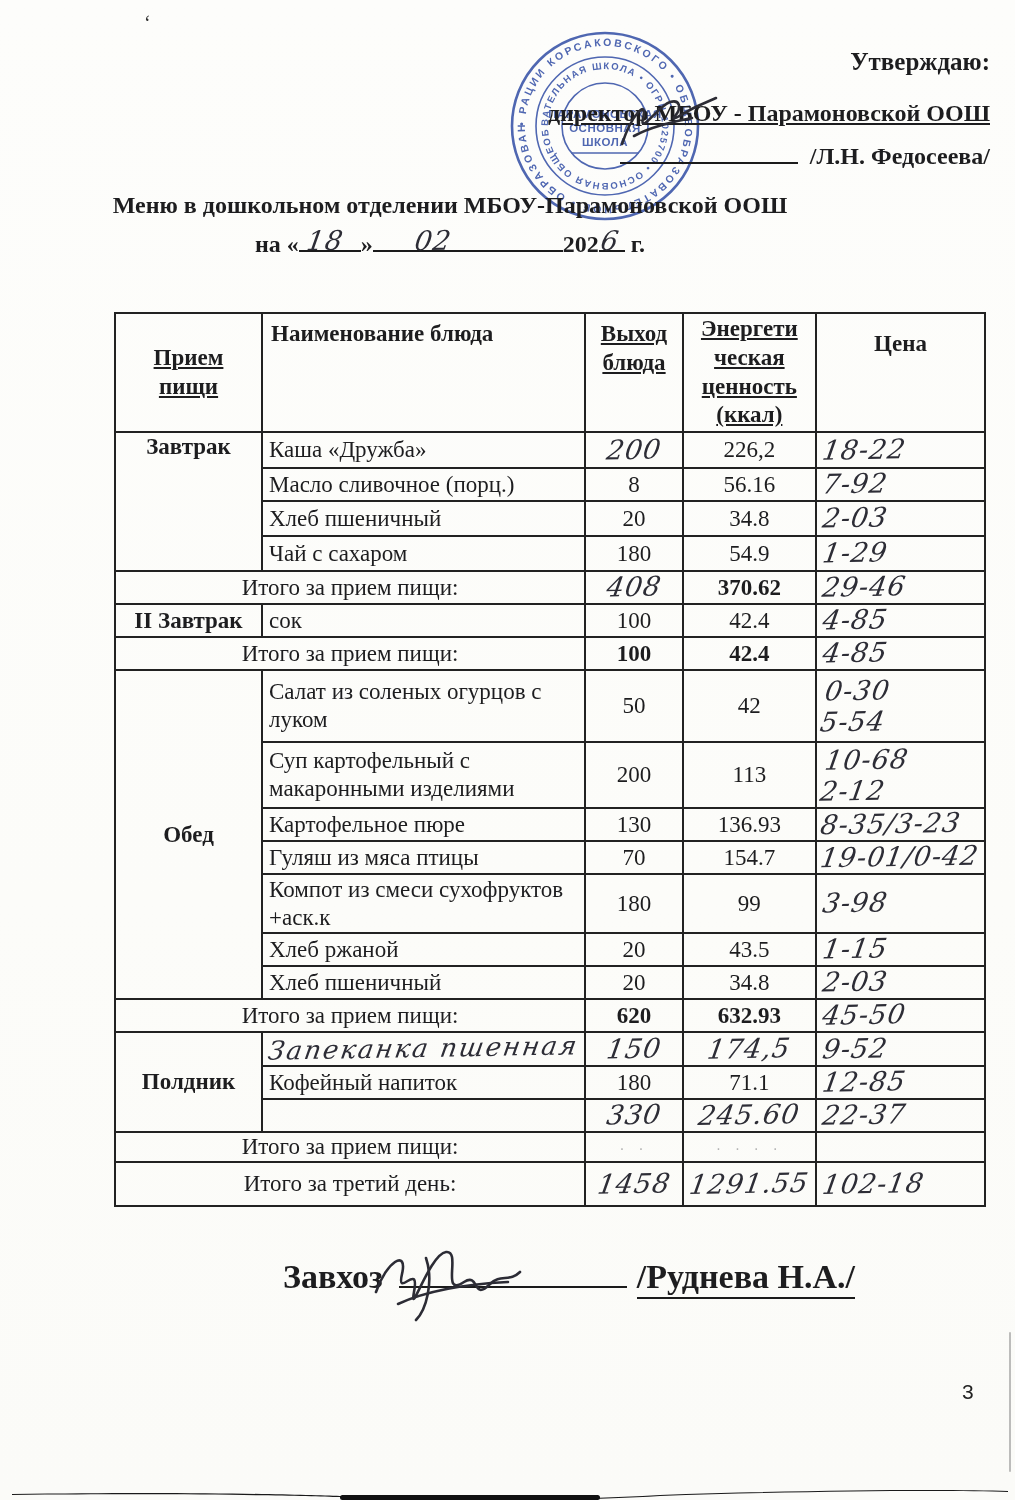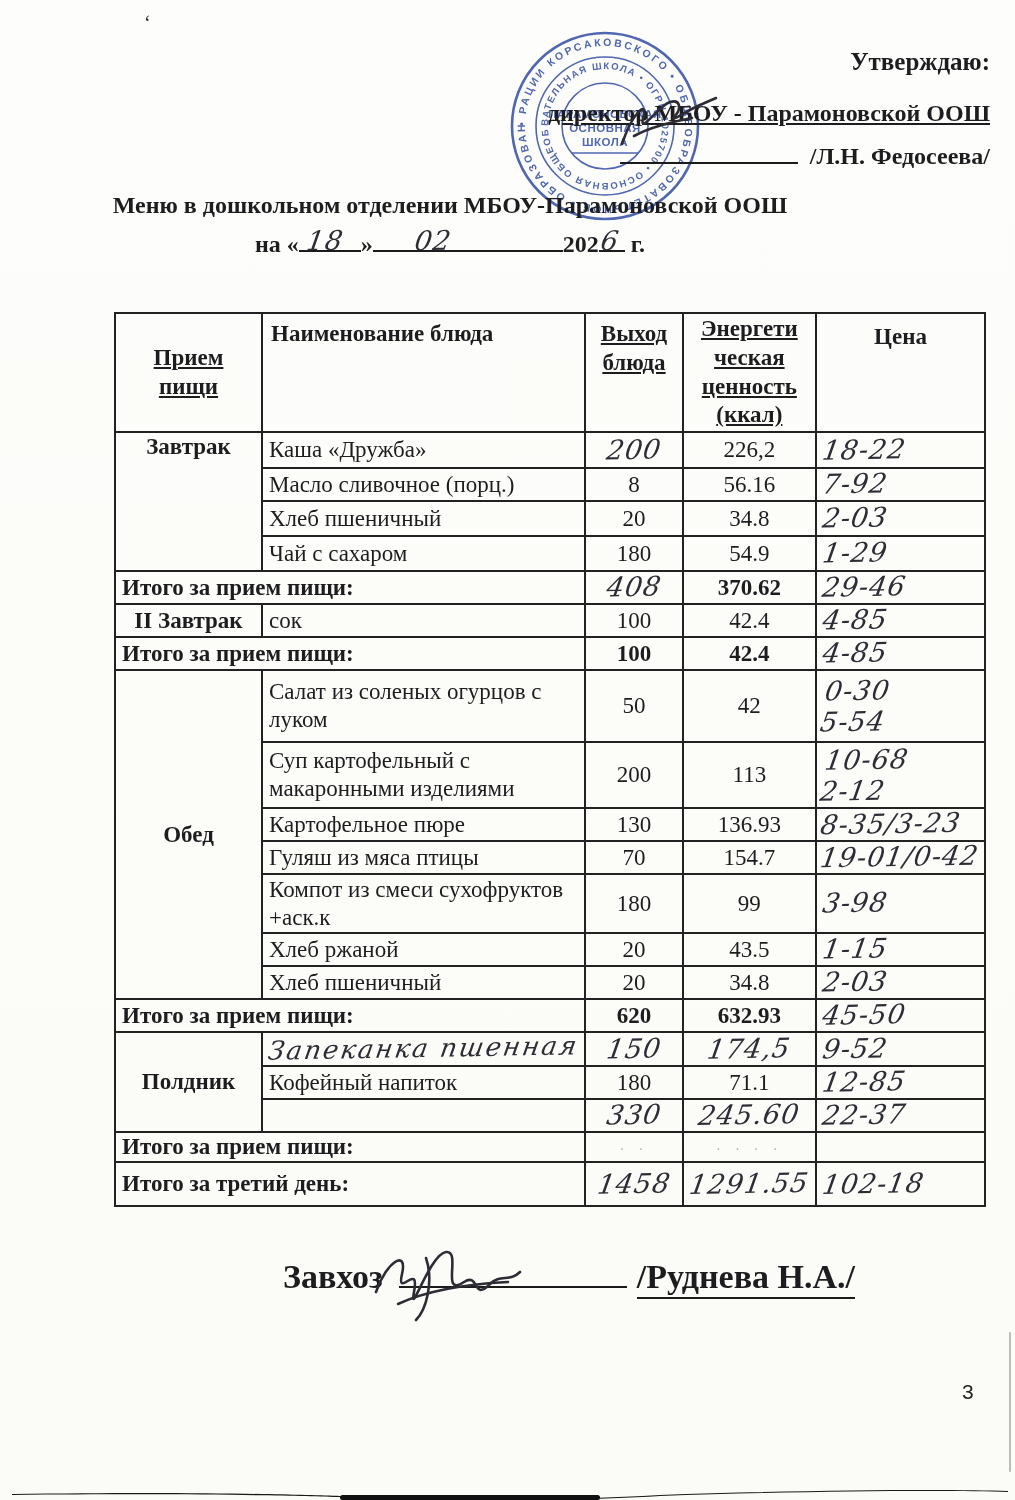--- a/index.html
+++ b/index.html
@@ -51,21 +51,21 @@
     font-size:23px;
   }
   table.menu td, table.menu th{border:2px solid #222; padding:1px 6px; vertical-align:middle; overflow:visible;}
   th{font-weight:bold; text-align:center; font-size:23px; line-height:1.25;}
   .pre{white-space:pre-line;text-decoration:underline;}
   td.meal{font-weight:bold; text-align:center;}
   td.meal.top{vertical-align:top; }
   td.dish{text-align:left; padding-left:8px; line-height:1.2;}
   td.num{text-align:center;}
   td.price{text-align:left; padding-left:12px;}
-  td.total-label{font-weight:bold; text-align:left; padding-left:8px;}
+  td.total-label{font-weight:normal; text-align:center; padding-left:8px;}
   td.b{font-weight:bold;}
   .faint{color:#b3b3b3; font-size:14px; letter-spacing:5px; font-family:"DejaVu Sans", sans-serif;}
   
   .footer-sig{position:absolute; left:283px; top:1258px; font-size:34px; font-weight:bold; white-space:nowrap;}
   .f-blank{width:228px; margin:0 10px 0 16px;}
   .f-name{border-bottom:2px solid #1b1b1b; padding-bottom:2px;}
   .zav-sig{position:absolute; left:368px; top:1232px;}
   .pagenum{position:absolute; left:962px; top:1380px; font-size:21px; font-family:"Liberation Sans", sans-serif; color:#222;}
   .right-edge{position:absolute; left:1009px; top:1332px; width:2px; height:140px; background:#888; opacity:.55; border-radius:2px;}
   .bottom-edge{position:absolute; left:0; bottom:0;}
@@ -122,21 +122,21 @@
         <tr style="height:112px">
       <th class="pre">Прием
 пищи</th>
       <th style="text-align:left;padding-left:8px;vertical-align:top;padding-top:6px">Наименование блюда</th>
       <th class="pre" style="vertical-align:top;padding-top:6px">Выход
 блюда</th>
       <th class="pre">Энергети
 ческая
 ценность
 (ккал)</th>
-      <th style="vertical-align:top;padding-top:9px">Цена</th>
+      <th style="vertical-align:top;padding-top:16px">Цена</th>
     </tr>
 
     <tr style="height:36px">
       <td class="meal top" rowspan="4">Завтрак</td>
       <td class="dish">Каша «Дружба»</td>
       <td class="num"><span class="hw">200</span></td>
       <td class="num">226,2</td>
       <td class="price"><span class="hw">18-22</span></td>
     </tr>
     <tr style="height:28px">

